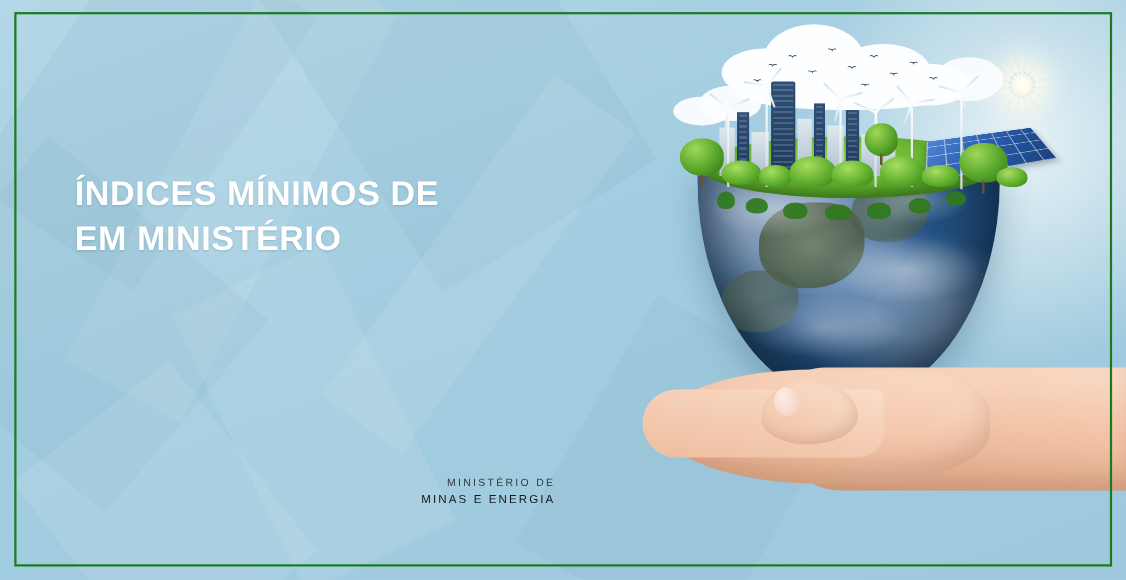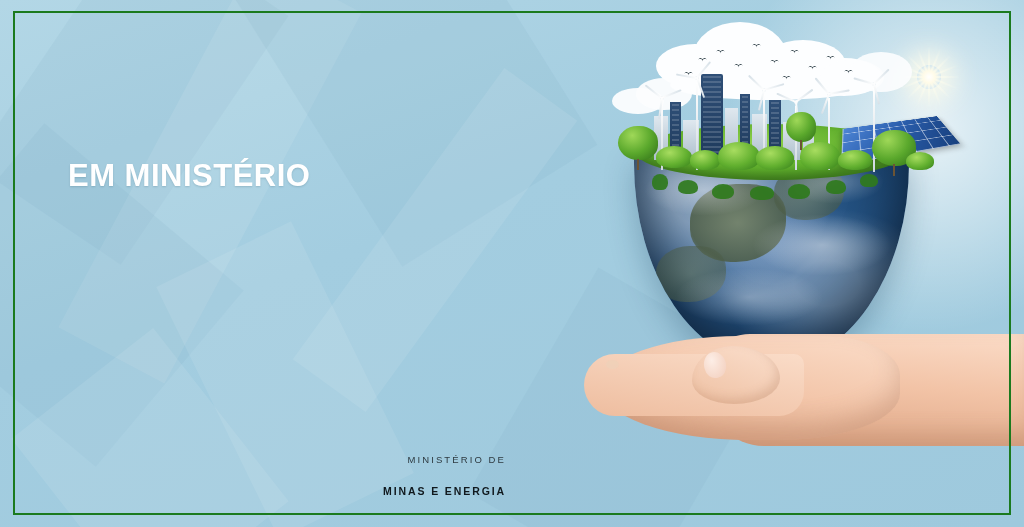--- a/index.html
+++ b/index.html
@@ -196,25 +196,25 @@
     background:radial-gradient(ellipse at 40% 30%,#fdeee6,#f2cdbb);
     border-radius:50% 50% 46% 46%;
     transform:rotate(-12deg);
   }
   .hand .nail2 {
     position:absolute; left:22px; top:60px; width:13px; height:9px;
     background:#f0d0b8; border-radius:50%; opacity:.9;
   }
 
   
-  .logos { position:absolute; left:383px; top:448px; z-index:7; display:flex; align-items:flex-start; gap:22px; }
+  .logos { position:absolute; left:383px; top:428px; z-index:7; display:flex; align-items:flex-start; gap:22px; }
 
   .mme { padding-top:6px; text-align:right; }
   .mme .l1 { font-size:9.5px; letter-spacing:2.1px; color:#2e3a40; font-weight:400; }
-  .mme .l2 { font-size:10.5px; letter-spacing:1.9px; color:#10181d; font-weight:bold; margin-top:20px; }
+  .mme .l2 { font-size:10.5px; letter-spacing:1.9px; color:#10181d; font-weight:normal; margin-top:3px; }
 
   .gov { width:150px; }
   .gov .gov-top {
     font-size:8.5px; font-weight:bold; letter-spacing:1.6px; color:#10181d;
     text-align:center; margin-bottom:3px;
   }
   .gov .gov-word { position:relative; width:150px; height:28px; }
   .gov .gov-word b { position:absolute; display:block; }
   .gov .gov-bot {
     font-size:6.6px; font-weight:bold; letter-spacing:1.05px; color:#10181d;
@@ -392,20 +392,21 @@
       <span class="fingers"></span>
       <span class="thumb"></span>
       <span class="nail"></span>
       <span class="nail2"></span>
     </div>
   </div>
 
   <div class="frame"></div>
 
   <div class="headline">
+    <div class="hl-line hl-1">ÍNDICES MÍNIMOS DE</div>
     <div class="hl-line hl-3">EM MINISTÉRIO</div>
   </div>
 
   <div class="logos">
 
     <div class="mme">
       <div class="l1">MINISTÉRIO DE</div>
       <div class="l2">MINAS E ENERGIA</div>
     </div>
 

